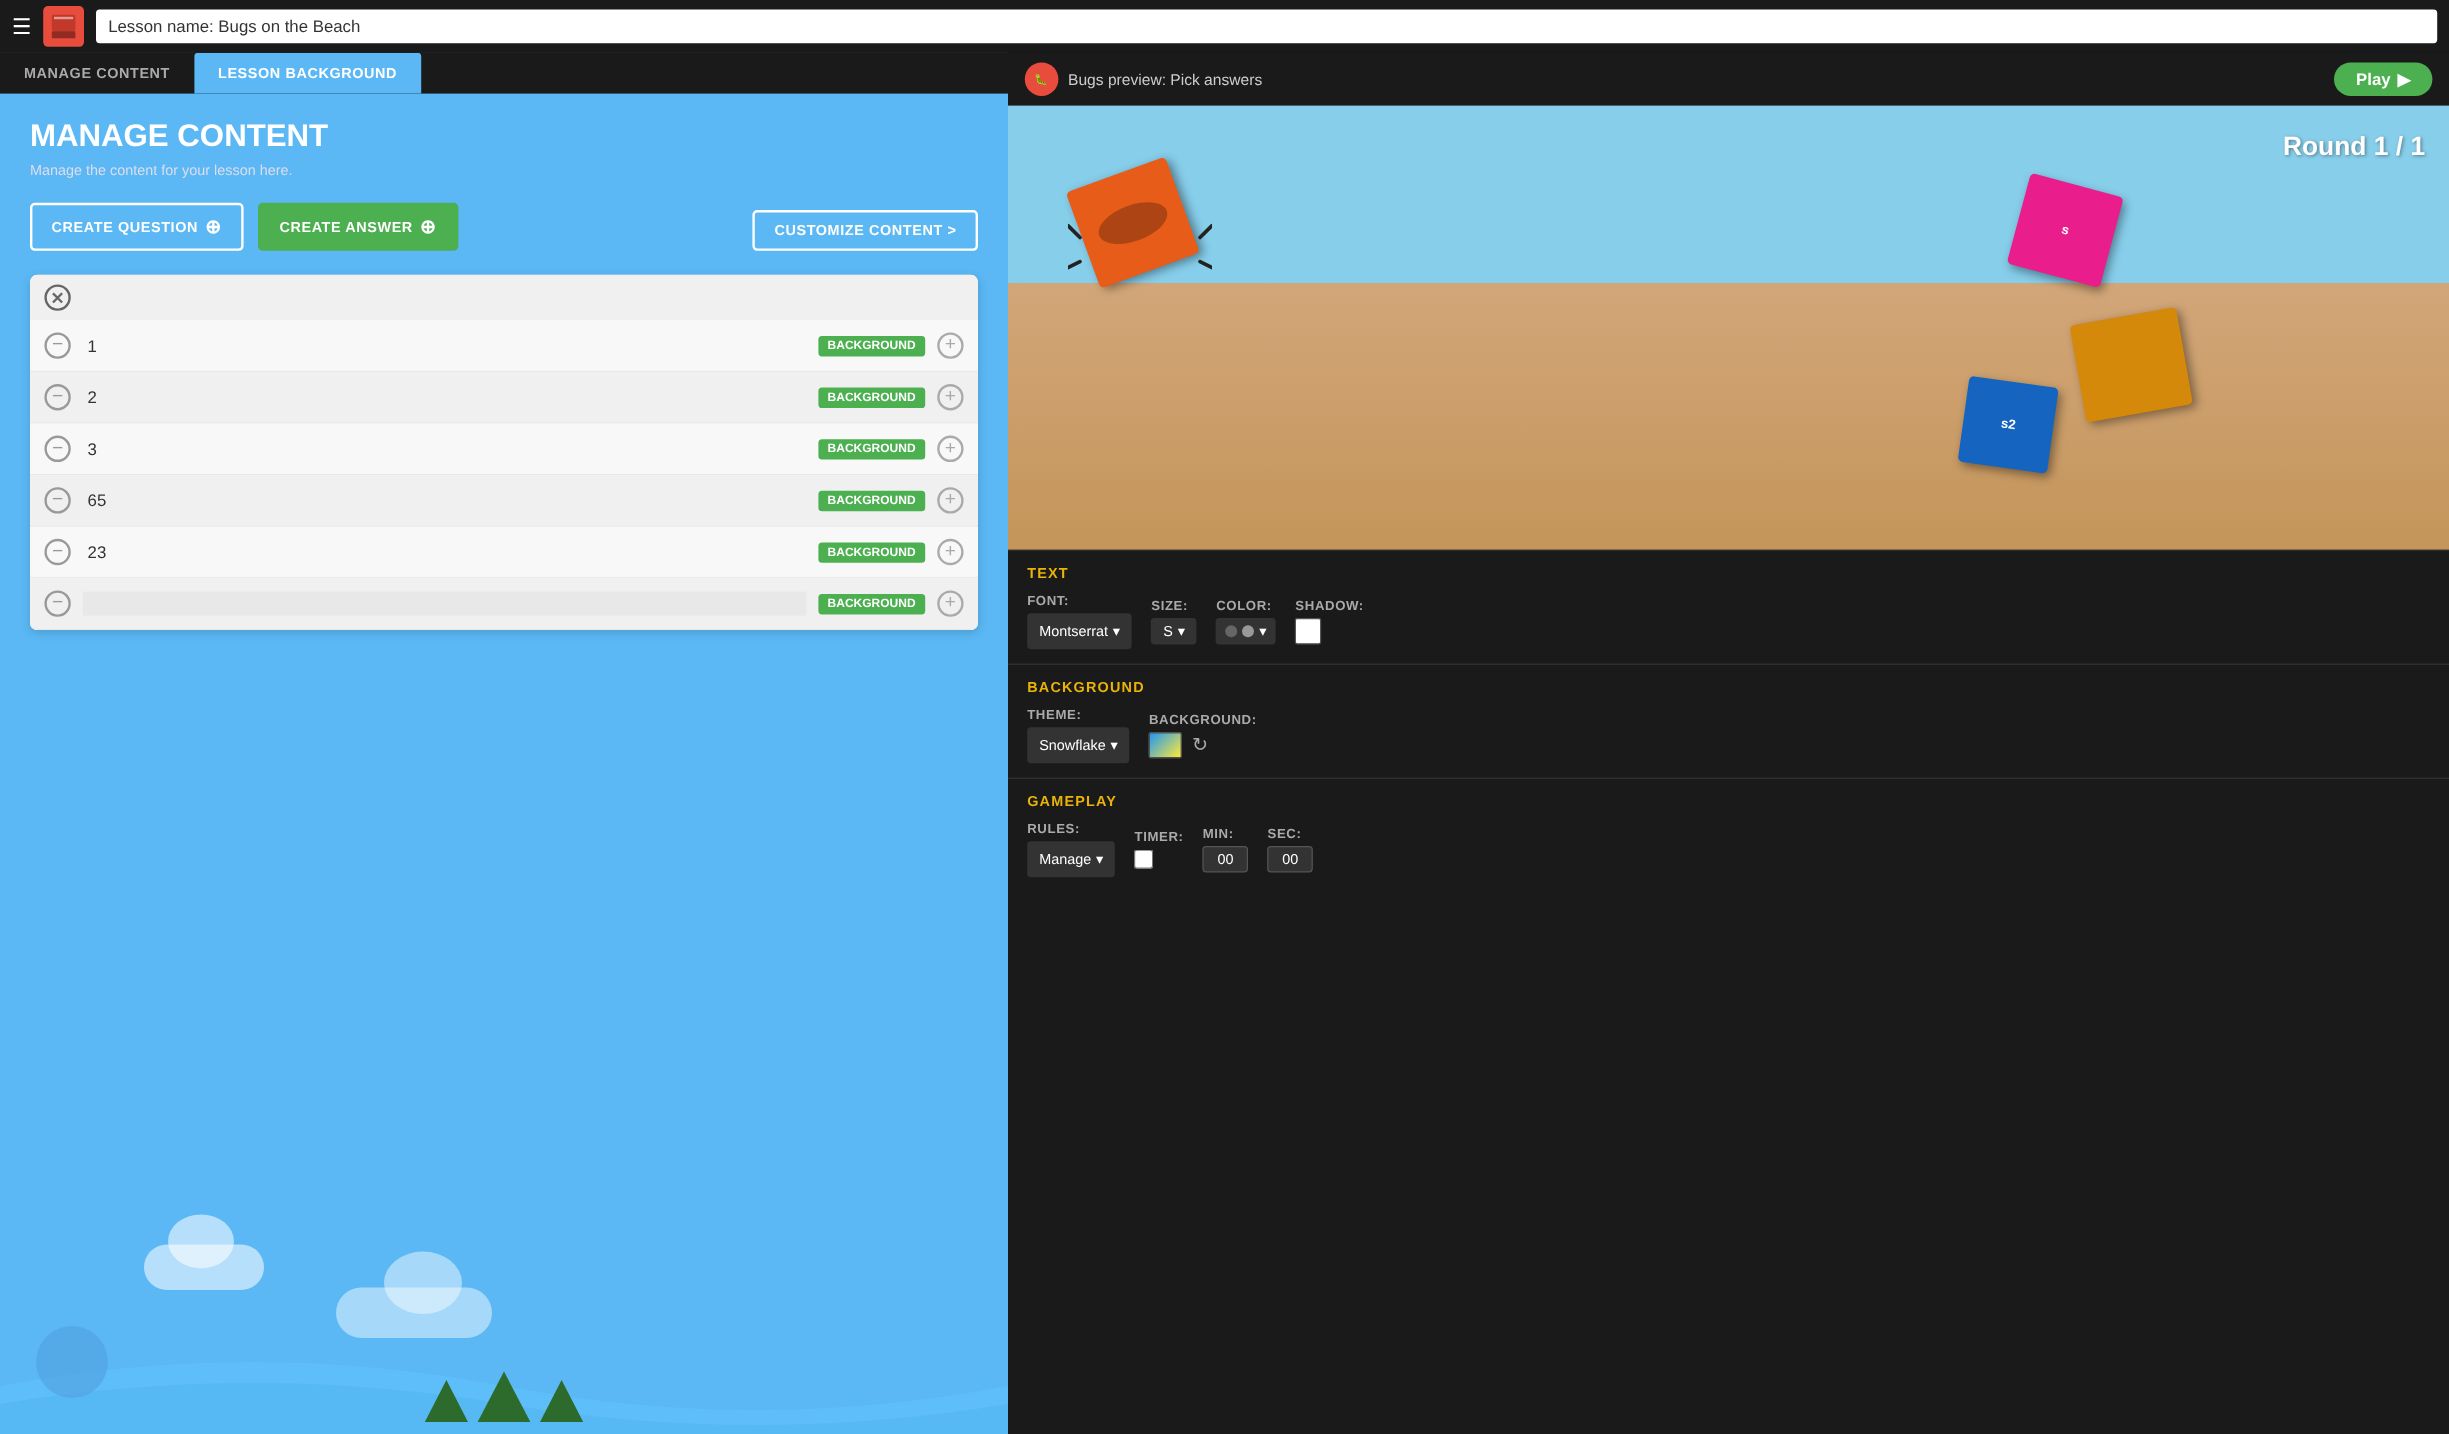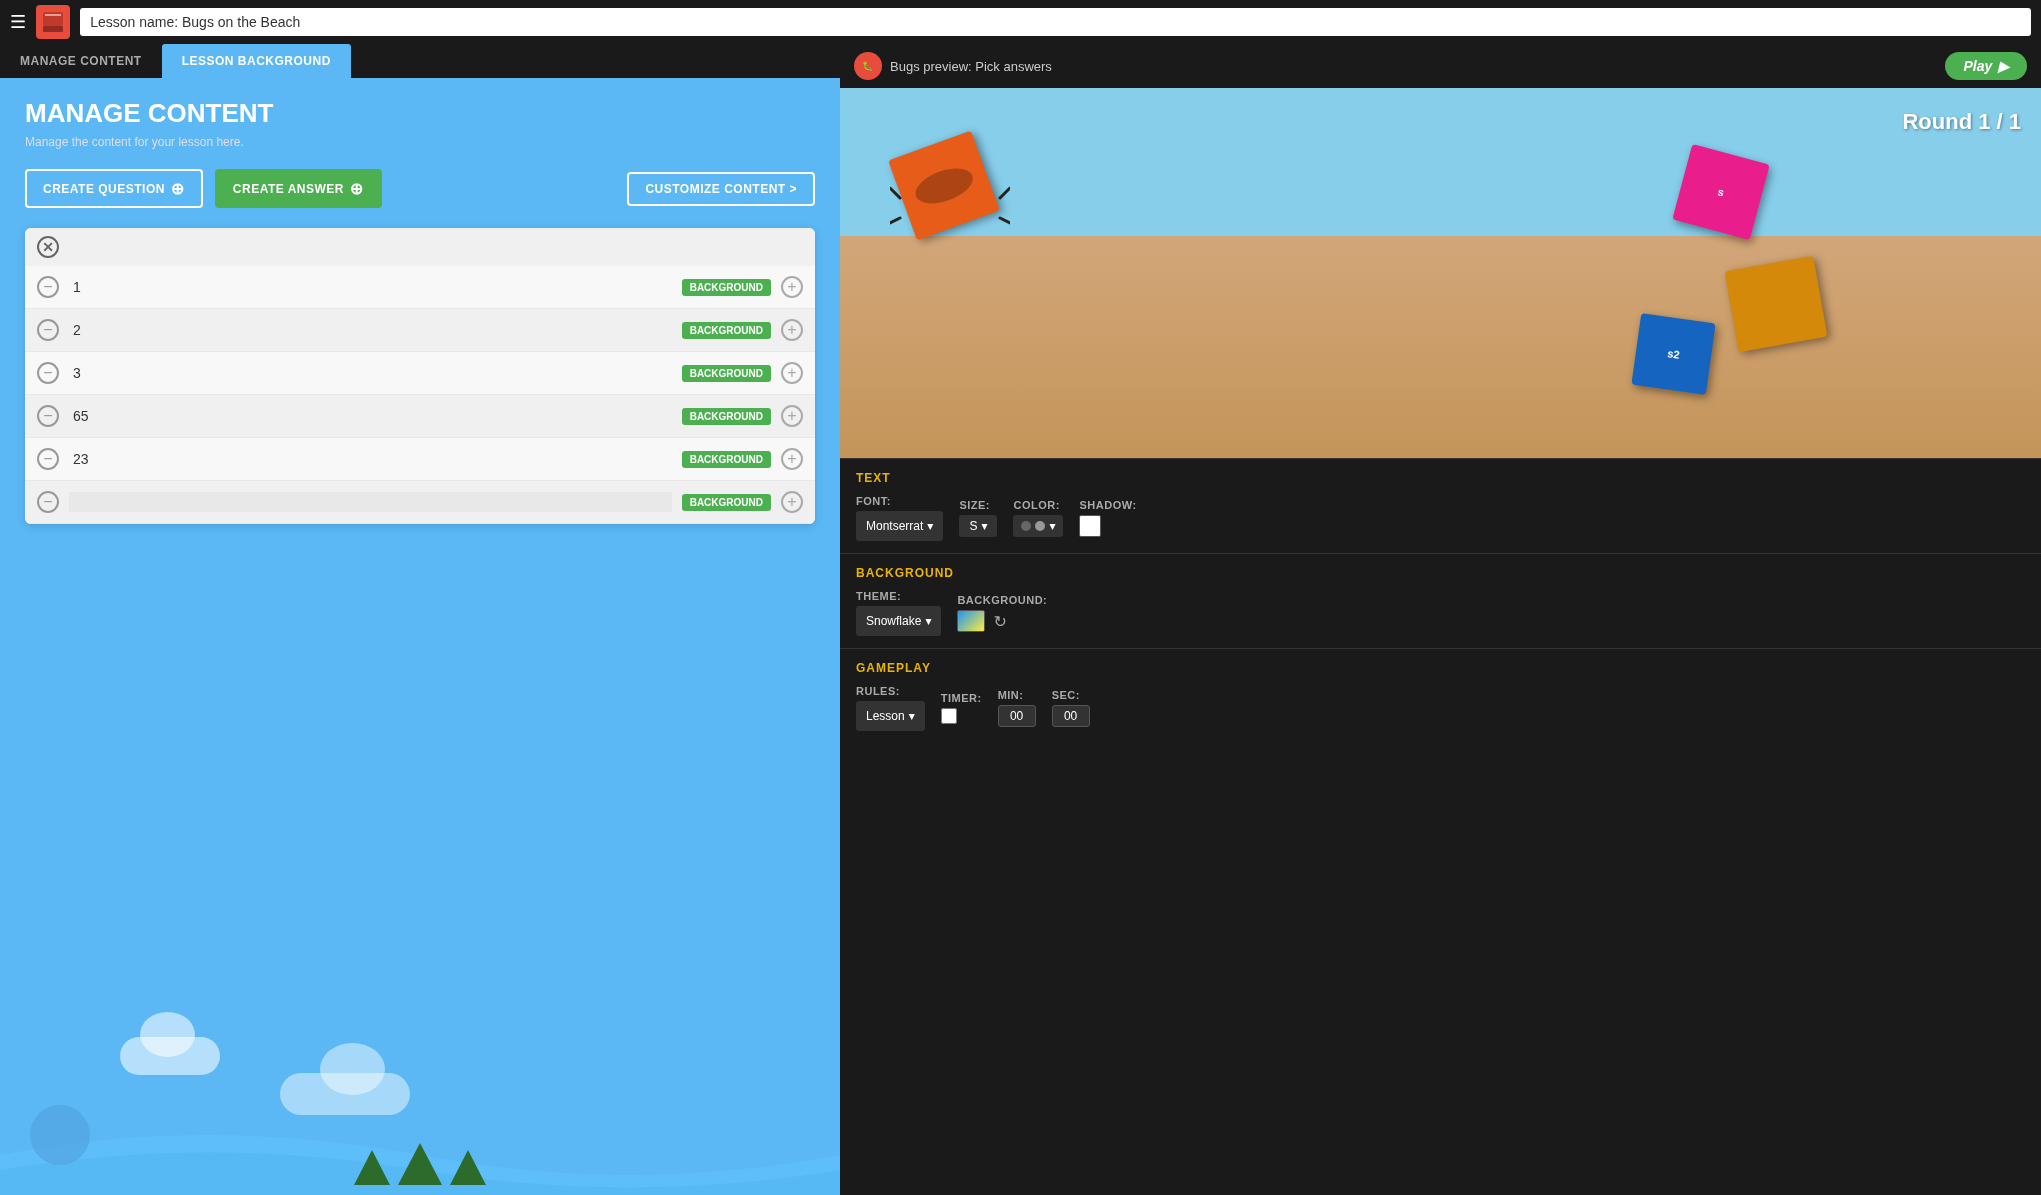--- a/index.html
+++ b/index.html
@@ -29,21 +29,21 @@
       padding: 10px 20px; font-size: 12px; font-weight: bold; cursor: pointer; color: #aaa; border: none; background: transparent; letter-spacing: 0.5px;
     }
     .tab.active { background: #5bb8f5; color: #fff; border-radius: 3px 3px 0 0; }
 
     
     .content-area { padding: 20px 25px; flex: 1; overflow-y: auto; }
     .page-title { font-size: 26px; font-weight: bold; color: #fff; margin-bottom: 6px; }
     .page-subtitle { font-size: 12px; color: #dde; margin-bottom: 20px; }
 
     
-    .action-buttons { display: flex; gap: 12px; margin-bottom: 20px; align-items: center; }
+    .action-buttons { display: flex; gap: 12px; margin-bottom: 20px; align-items: flex-end; }
     .btn-create-question {
       background: transparent; border: 2px solid #fff; color: #fff; padding: 8px 16px; border-radius: 4px;
       font-size: 12px; font-weight: bold; cursor: pointer; display: flex; align-items: center; gap: 6px; letter-spacing: 0.5px;
     }
     .btn-create-answer {
       background: #4caf50; border: 2px solid #4caf50; color: #fff; padding: 8px 16px; border-radius: 4px;
       font-size: 12px; font-weight: bold; cursor: pointer; display: flex; align-items: center; gap: 6px; letter-spacing: 0.5px;
     }
     .btn-customize {
       margin-left: auto; background: transparent; border: 2px solid #fff; color: #fff; padding: 8px 16px; border-radius: 4px;
@@ -99,21 +99,21 @@
       flex: 1; display: flex; flex-direction: column; background: #1a1a1a; overflow: hidden;
     }
 
     
     .preview-header {
       display: flex; align-items: center; justify-content: space-between; padding: 8px 14px; background: #1a1a1a;
     }
     .preview-label { color: #ccc; font-size: 13px; display: flex; align-items: center; gap: 8px; }
     .preview-logo { width: 28px; height: 28px; background: #e74c3c; border-radius: 50%; font-size: 9px; color: #fff; display: flex; align-items: center; justify-content: center; }
     .play-btn {
-      background: #4caf50; color: #fff; border: none; border-radius: 20px; padding: 6px 18px; font-size: 14px; font-weight: bold; cursor: pointer; display: flex; align-items: center; gap: 6px; font-style: italic;
+      background: #4caf50; color: #fff; border: none; border-radius: 20px; padding: 6px 18px; font-size: 14px; font-weight: bold; cursor: pointer; display: flex; align-items: center; gap: 6px;
     }
 
     
     .preview-canvas {
       position: relative; background: linear-gradient(180deg, #87ceeb 40%, #d2a679 40%, #c4955a 100%);
       height: 370px; overflow: hidden;
     }
     .round-label {
       position: absolute; top: 21px; right: 20px; color: #fff; font-size: 22px; font-weight: bold; text-shadow: 1px 1px 3px rgba(0,0,0,0.4);
     }
@@ -346,21 +346,21 @@
         </div>
       </div>
     </div>
 
     <div class="settings-section">
       <div class="settings-section-title">GAMEPLAY</div>
       <div class="settings-row">
         <div class="settings-field">
           <div class="settings-label">RULES:</div>
           <button class="dropdown-btn">
-            <span>Lesson</span>
+            <span>Manage</span>
             <span>▾</span>
           </button>
         </div>
         <div class="settings-field">
           <div class="settings-label">TIMER:</div>
           <input type="checkbox" class="checkbox-input" style="">
         </div>
         <div class="settings-field">
           <div class="settings-label">MIN:</div>
           <input type="text" class="timer-input" value="00" style="">

